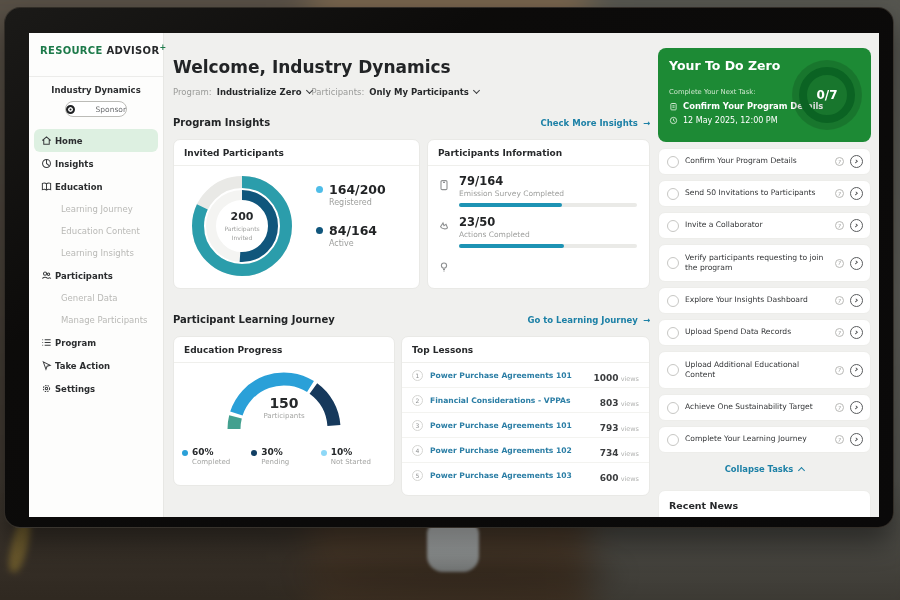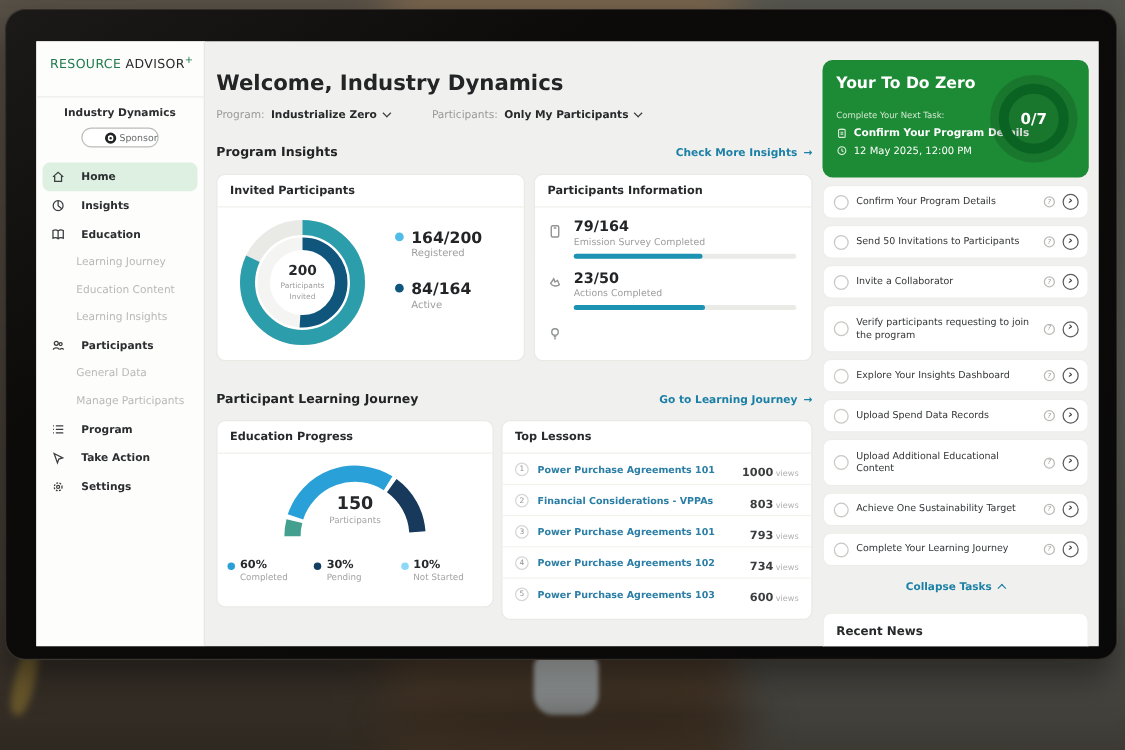--- a/index.html
+++ b/index.html
@@ -30,42 +30,42 @@
              border-radius:16px; box-shadow:0 14px 28px rgba(0,0,0,.45);
              border:1px solid rgba(120,110,95,.35); }
   .screen { position:absolute; left:24px; top:25px; width:850px; height:484px;
             background:#f0f0ee; overflow:hidden; color:#26292b; }
 
   .nowrap { white-space:nowrap; }
 
   
   .sidebar { position:absolute; left:0; top:0; width:135px; height:100%;
              background:#fdfdfc; border-right:1px solid #e7e7e4; }
-  .logo { padding:10px 0 20px 11px; font-size:10px; font-weight:normal; letter-spacing:.3px;
+  .logo { padding:10px 0 20px 11px; font-size:10px; font-weight:bold; letter-spacing:.3px;
           border-bottom:1px solid #ececea; white-space:nowrap; }
   .logo .lg-green { color:#1d7a4a; } .logo .lg-dark { color:#27292b; }
   .logo .lg-plus { color:#1d7a4a; font-size:8px; vertical-align:super; }
   .org { text-align:center; font-size:8.5px; font-weight:bold; margin-top:8px; color:#2c2e30; }
   .sponsor { margin:6px auto 8px auto; width:62px; height:16px; border:1px solid #bcbcb8;
              border-radius:9px; background:#fff; display:flex; align-items:center;
-             justify-content:flex-end; gap:3px; }
+             justify-content:space-between; gap:3px; }
   .sponsor .sp-ic { width:9px; height:9px; border-radius:50%; background:#202224;
                     border:2px solid #202224; box-shadow:inset 0 0 0 1.5px #fff; }
   .sponsor span { font-size:7.5px; color:#6a6c6e; }
   .nav { padding:4px 5px; }
-  .nav-item { display:flex; align-items:center; gap:13px; height:23px; padding:0 7px;
+  .nav-item { display:flex; align-items:center; gap:3px; height:23px; padding:0 7px;
               font-size:8.5px; font-weight:bold; color:#2b2d2f; border-radius:6px; }
   .nav-item.active { background:#ddf0e1; }
   .nav-item.sub { font-weight:normal; color:#b9b9b6; padding-left:27px; height:22px; }
   .nav-ic { width:11px; height:11px; flex:0 0 11px; display:flex; }
   .nav-ic svg { width:11px; height:11px; stroke:#3a3c3e; fill:none; stroke-width:1.1; }
 
   
   .main-title { position:absolute; left:144px; top:24px; font-size:17px; font-weight:bold; color:#222426; }
-  .filters { position:absolute; left:144px; top:54px; display:flex; gap:34px; align-items:flex-start; }
+  .filters { position:absolute; left:144px; top:54px; display:flex; align-items:flex-start; }
   .filter { display:flex; align-items:center; gap:5px; font-size:8.5px; }
   .filter .flabel { color:#9a9b99; }
   .filter .fvalue { font-weight:bold; color:#26282a; }
   .chev { width:5px; height:5px; border-right:1.4px solid #3c3e40; border-bottom:1.4px solid #3c3e40;
           transform:rotate(45deg); margin-top:-3px; }
   .chev.up { transform:rotate(-135deg); margin-top:3px; border-color:#1c80a6; }
   .section-row { position:absolute; display:flex; justify-content:space-between; align-items:center;
                  left:144px; width:477px; }
   .section-title { font-size:10px; font-weight:bold; color:#222426; }
   .tlink { font-size:8.5px; font-weight:bold; color:#1c80a6; display:flex; gap:5px; align-items:center; cursor:pointer; }

